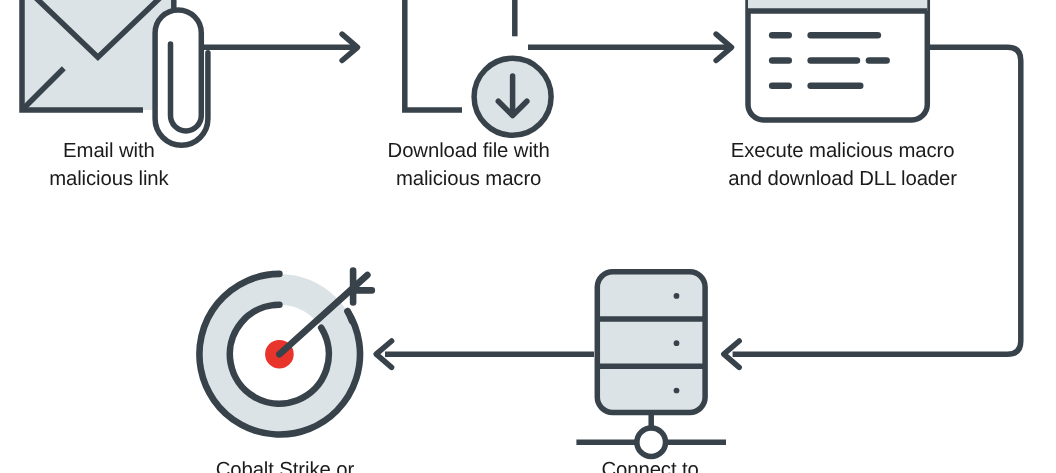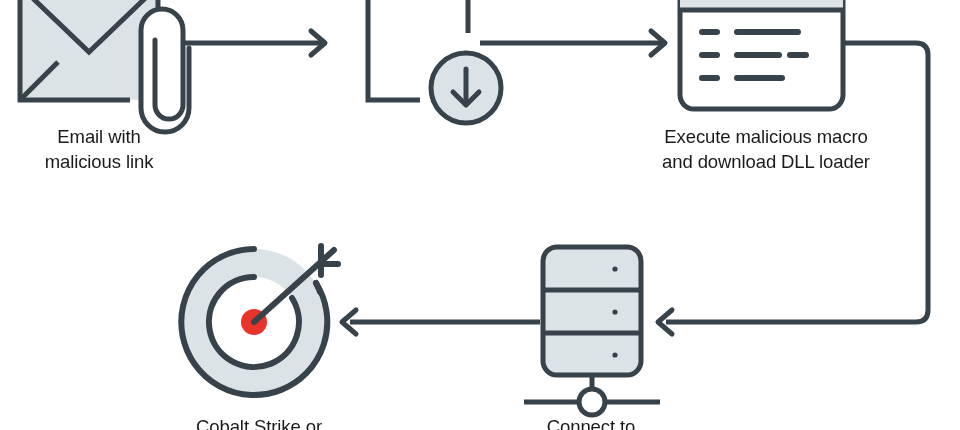--- a/index.html
+++ b/index.html
@@ -156,20 +156,22 @@
       <line x1="321" y1="246" x2="321" y2="275" stroke="#37424a" stroke-width="6" stroke-linecap="round" transform="rotate(0 321 246)"></line>
 
       <line x1="320" y1="264" x2="338" y2="264" stroke="#37424a" stroke-width="6" stroke-linecap="round"></line>
     </g>
 
   </svg>
 
   <div id="caption-email" class="node-caption">Email with
 malicious link</div>
 
+  <div id="caption-download" class="node-caption">Download file with
+malicious macro</div>
 
   <div id="caption-execute" class="node-caption">Execute malicious macro
 and download DLL loader</div>
 
   <div id="caption-target" class="node-caption">Cobalt Strike or</div>
 
   <div id="caption-connect" class="node-caption">Connect to</div>
 
 </div>
 

